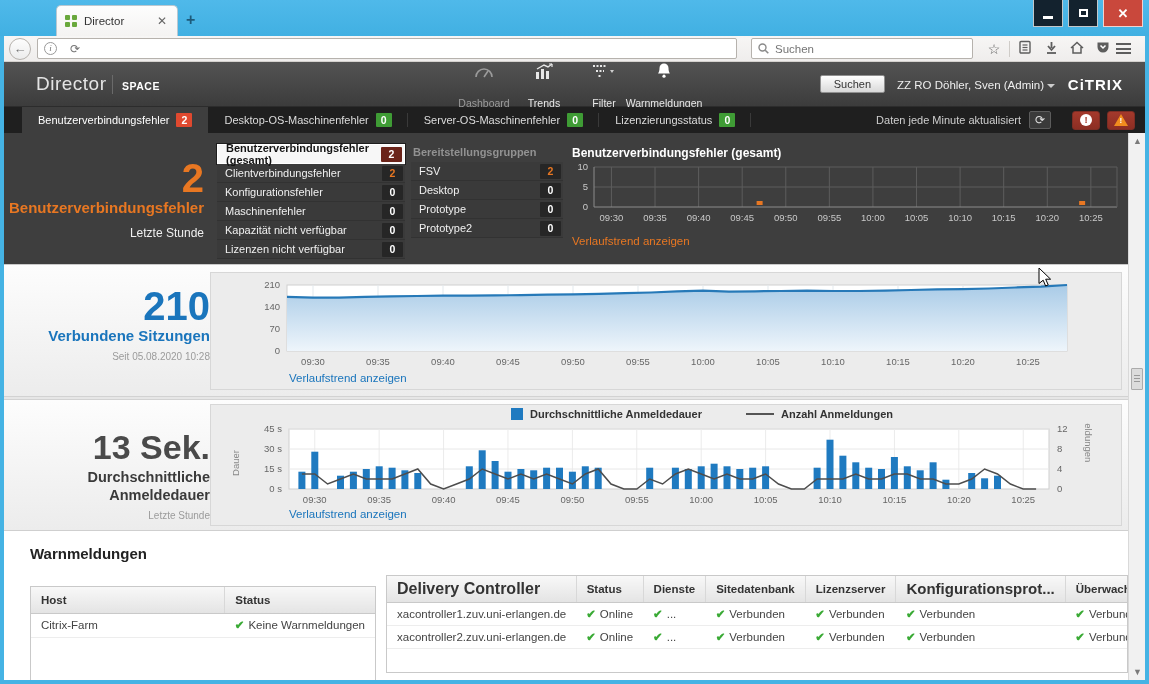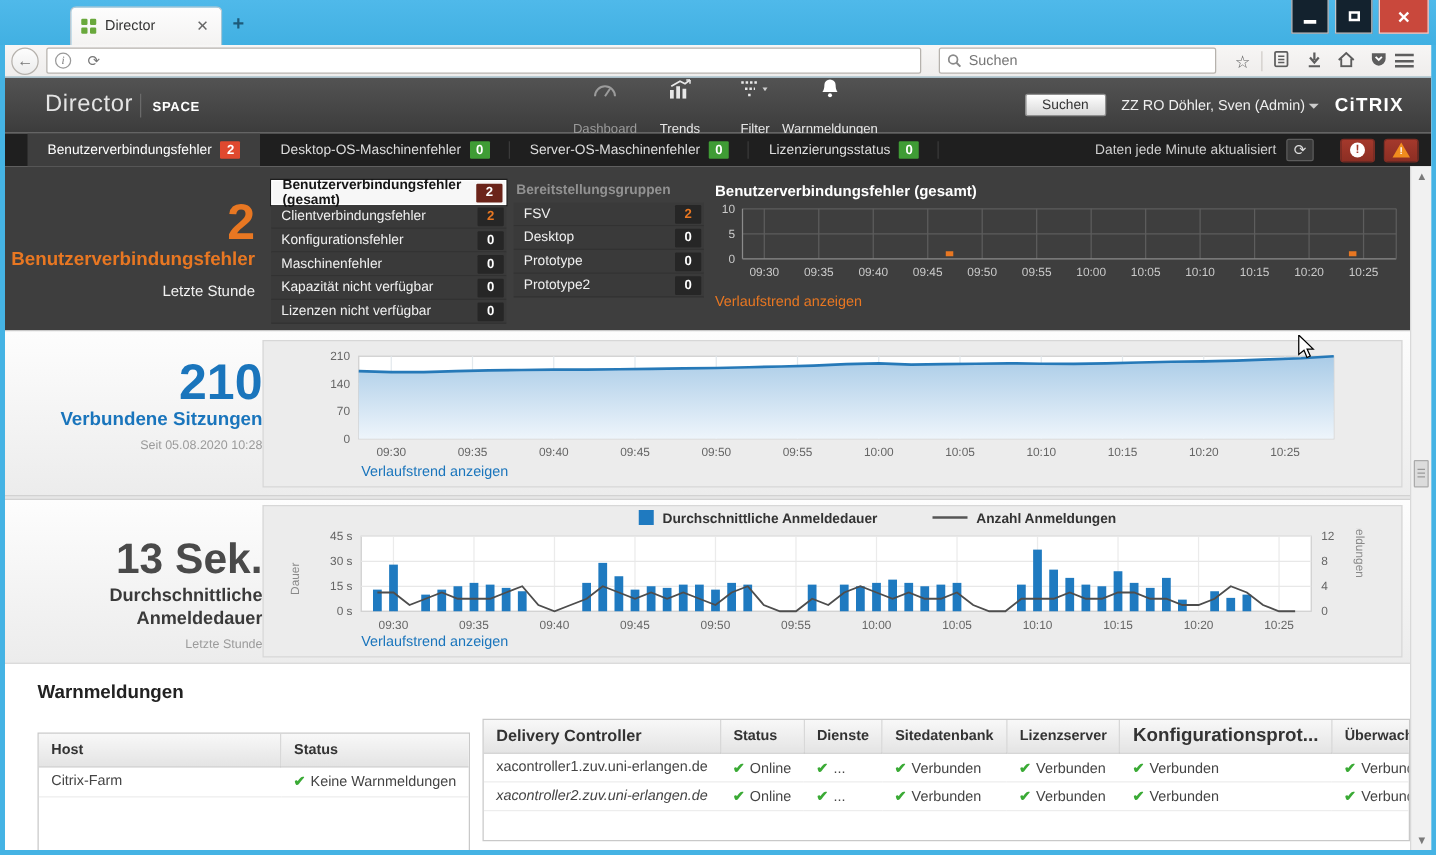--- a/index.html
+++ b/index.html
@@ -580,41 +580,41 @@
               <col style="width:176px">
               <col style="width:94px">
               <col style="width:86px">
               <col style="width:96px">
               <col style="width:94px">
               <col style="width:104px">
               <col>
             </colgroup>
           <thead>
             <tr>
-              <th class="infra-th" style="background:linear-gradient(#f8f8f8,#e4e4e4);border-bottom:1px solid #c9c9c9;border-right:1px solid #d8d8d8;text-align:left;height:26px;padding:0 10px;font-size:13px;color:#333;">Delivery Controller</th>
+              <th class="infra-th" style="background:linear-gradient(#f8f8f8,#e4e4e4);border-bottom:1px solid #c9c9c9;border-right:1px solid #d8d8d8;text-align:left;height:26px;padding:0 10px;font-size:16px;color:#333;">Delivery Controller</th>
               <th style="background:linear-gradient(#f8f8f8,#e4e4e4);border-bottom:1px solid #c9c9c9;border-right:1px solid #d8d8d8;text-align:left;height:26px;padding:0 10px;font-size:11.5px;color:#333;">Status</th>
               <th style="background:linear-gradient(#f8f8f8,#e4e4e4);border-bottom:1px solid #c9c9c9;border-right:1px solid #d8d8d8;text-align:left;height:26px;padding:0 10px;font-size:11.5px;color:#333;">Dienste</th>
               <th style="background:linear-gradient(#f8f8f8,#e4e4e4);border-bottom:1px solid #c9c9c9;border-right:1px solid #d8d8d8;text-align:left;height:26px;padding:0 10px;font-size:11.5px;color:#333;">Sitedatenbank</th>
               <th style="background:linear-gradient(#f8f8f8,#e4e4e4);border-bottom:1px solid #c9c9c9;border-right:1px solid #d8d8d8;text-align:left;height:26px;padding:0 10px;font-size:11.5px;color:#333;">Lizenzserver</th>
               <th style="background:linear-gradient(#f8f8f8,#e4e4e4);border-bottom:1px solid #c9c9c9;border-right:1px solid #d8d8d8;text-align:left;height:26px;padding:0 10px;font-size:15px;color:#333;">Konfigurationsprot...</th>
               <th style="background:linear-gradient(#f8f8f8,#e4e4e4);border-bottom:1px solid #c9c9c9;text-align:left;height:26px;padding:0 10px;font-size:11.5px;color:#333;">Überwachungsdate...</th>
             </tr>
           </thead>
           <tbody id="ctrl-tbody">
               <tr>
                 <td style="height:23px;padding:0 10px;font-size:11.5px;color:#444;border-bottom:1px solid #ededed;white-space:nowrap;">xacontroller1.zuv.uni-erlangen.de</td>
                 <td style="height:23px;padding:0 10px;font-size:11.5px;color:#444;border-bottom:1px solid #ededed;white-space:nowrap;"><span class="check">✔</span><span>Online</span></td>
                 <td style="height:23px;padding:0 10px;font-size:11.5px;color:#444;border-bottom:1px solid #ededed;white-space:nowrap;"><span class="check">✔</span><span>...</span></td>
                 <td style="height:23px;padding:0 10px;font-size:11.5px;color:#444;border-bottom:1px solid #ededed;white-space:nowrap;"><span class="check">✔</span><span>Verbunden</span></td>
                 <td style="height:23px;padding:0 10px;font-size:11.5px;color:#444;border-bottom:1px solid #ededed;white-space:nowrap;"><span class="check">✔</span><span>Verbunden</span></td>
                 <td style="height:23px;padding:0 10px;font-size:11.5px;color:#444;border-bottom:1px solid #ededed;white-space:nowrap;"><span class="check">✔</span><span>Verbunden</span></td>
                 <td style="height:23px;padding:0 10px;font-size:11.5px;color:#444;border-bottom:1px solid #ededed;white-space:nowrap;"><span class="check">✔</span><span>Verbunden</span></td>
               </tr>
               <tr>
-                <td style="height:23px;padding:0 10px;font-size:11.5px;color:#444;border-bottom:1px solid #ededed;white-space:nowrap;font-style:italic;">xacontroller2.zuv.uni-erlangen.de</td>
+                <td style="height:23px;padding:0 10px;font-size:11.5px;color:#444;border-bottom:1px solid #ededed;white-space:nowrap;">xacontroller2.zuv.uni-erlangen.de</td>
                 <td style="height:23px;padding:0 10px;font-size:11.5px;color:#444;border-bottom:1px solid #ededed;white-space:nowrap;"><span class="check">✔</span><span>Online</span></td>
                 <td style="height:23px;padding:0 10px;font-size:11.5px;color:#444;border-bottom:1px solid #ededed;white-space:nowrap;"><span class="check">✔</span><span>...</span></td>
                 <td style="height:23px;padding:0 10px;font-size:11.5px;color:#444;border-bottom:1px solid #ededed;white-space:nowrap;"><span class="check">✔</span><span>Verbunden</span></td>
                 <td style="height:23px;padding:0 10px;font-size:11.5px;color:#444;border-bottom:1px solid #ededed;white-space:nowrap;"><span class="check">✔</span><span>Verbunden</span></td>
                 <td style="height:23px;padding:0 10px;font-size:11.5px;color:#444;border-bottom:1px solid #ededed;white-space:nowrap;"><span class="check">✔</span><span>Verbunden</span></td>
                 <td style="height:23px;padding:0 10px;font-size:11.5px;color:#444;border-bottom:1px solid #ededed;white-space:nowrap;"><span class="check">✔</span><span>Verbunden</span></td>
               </tr>
             </tbody>
         </table>
       </div>

